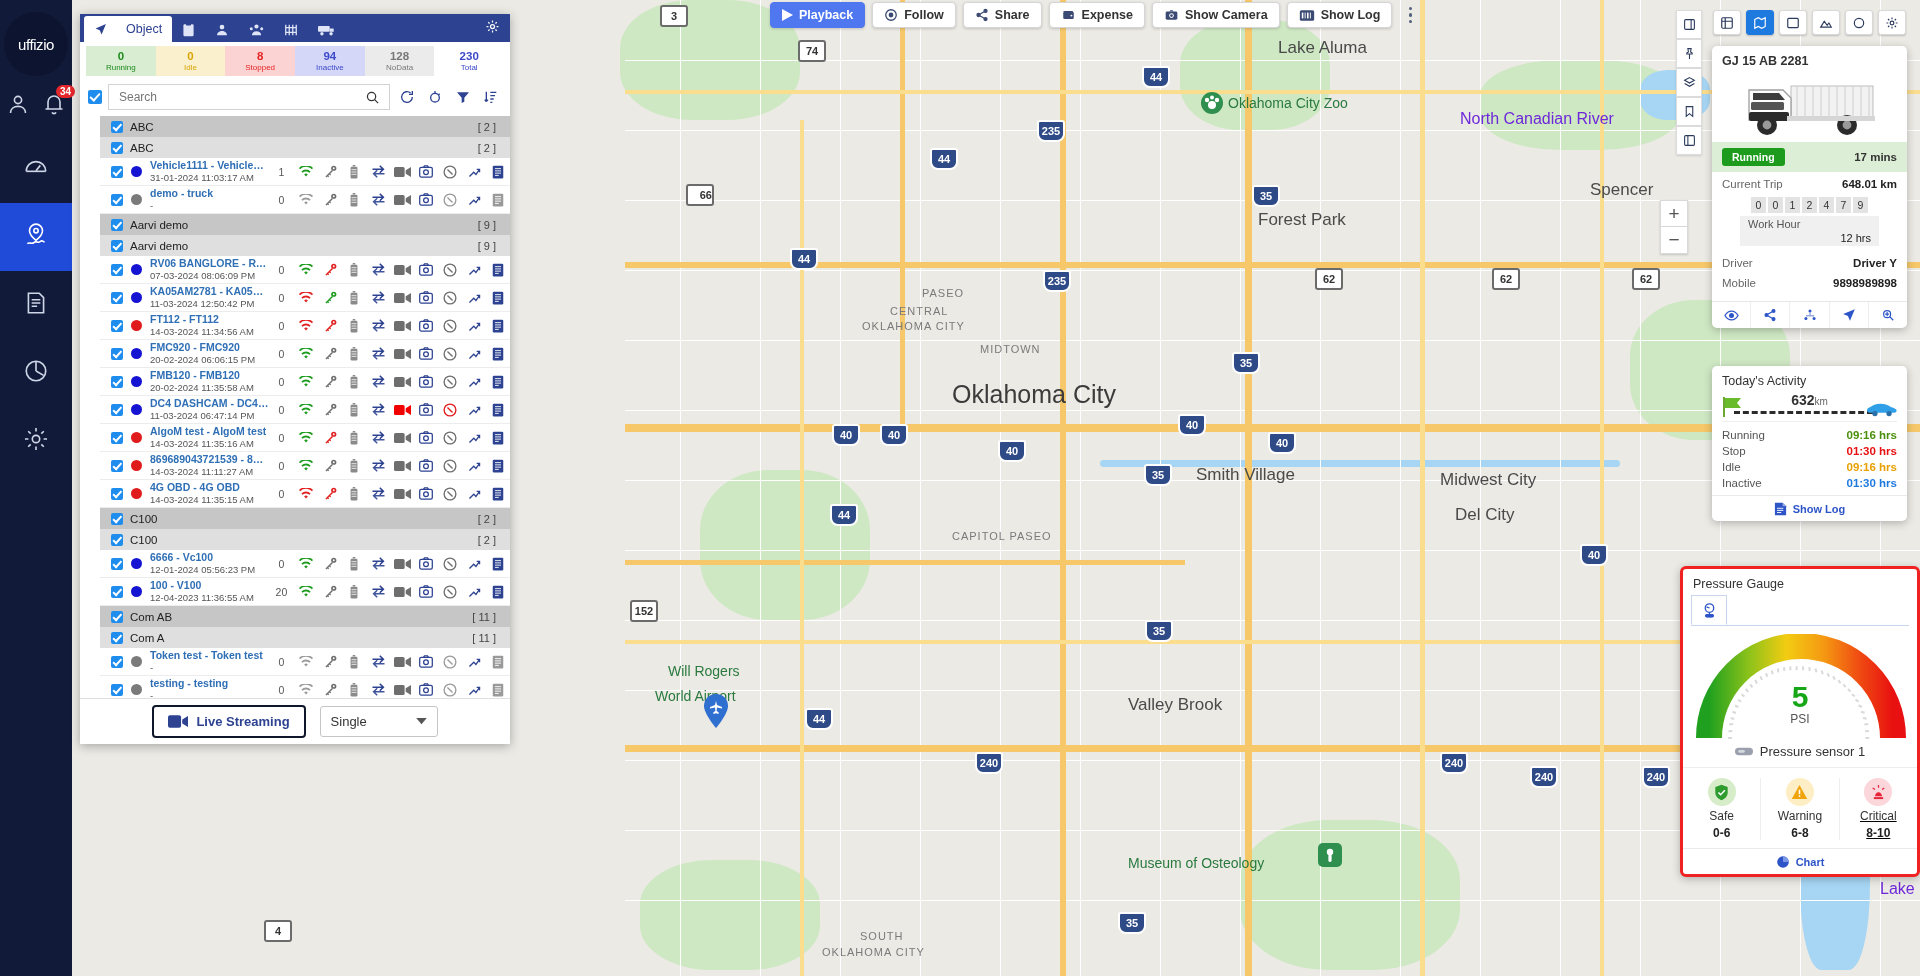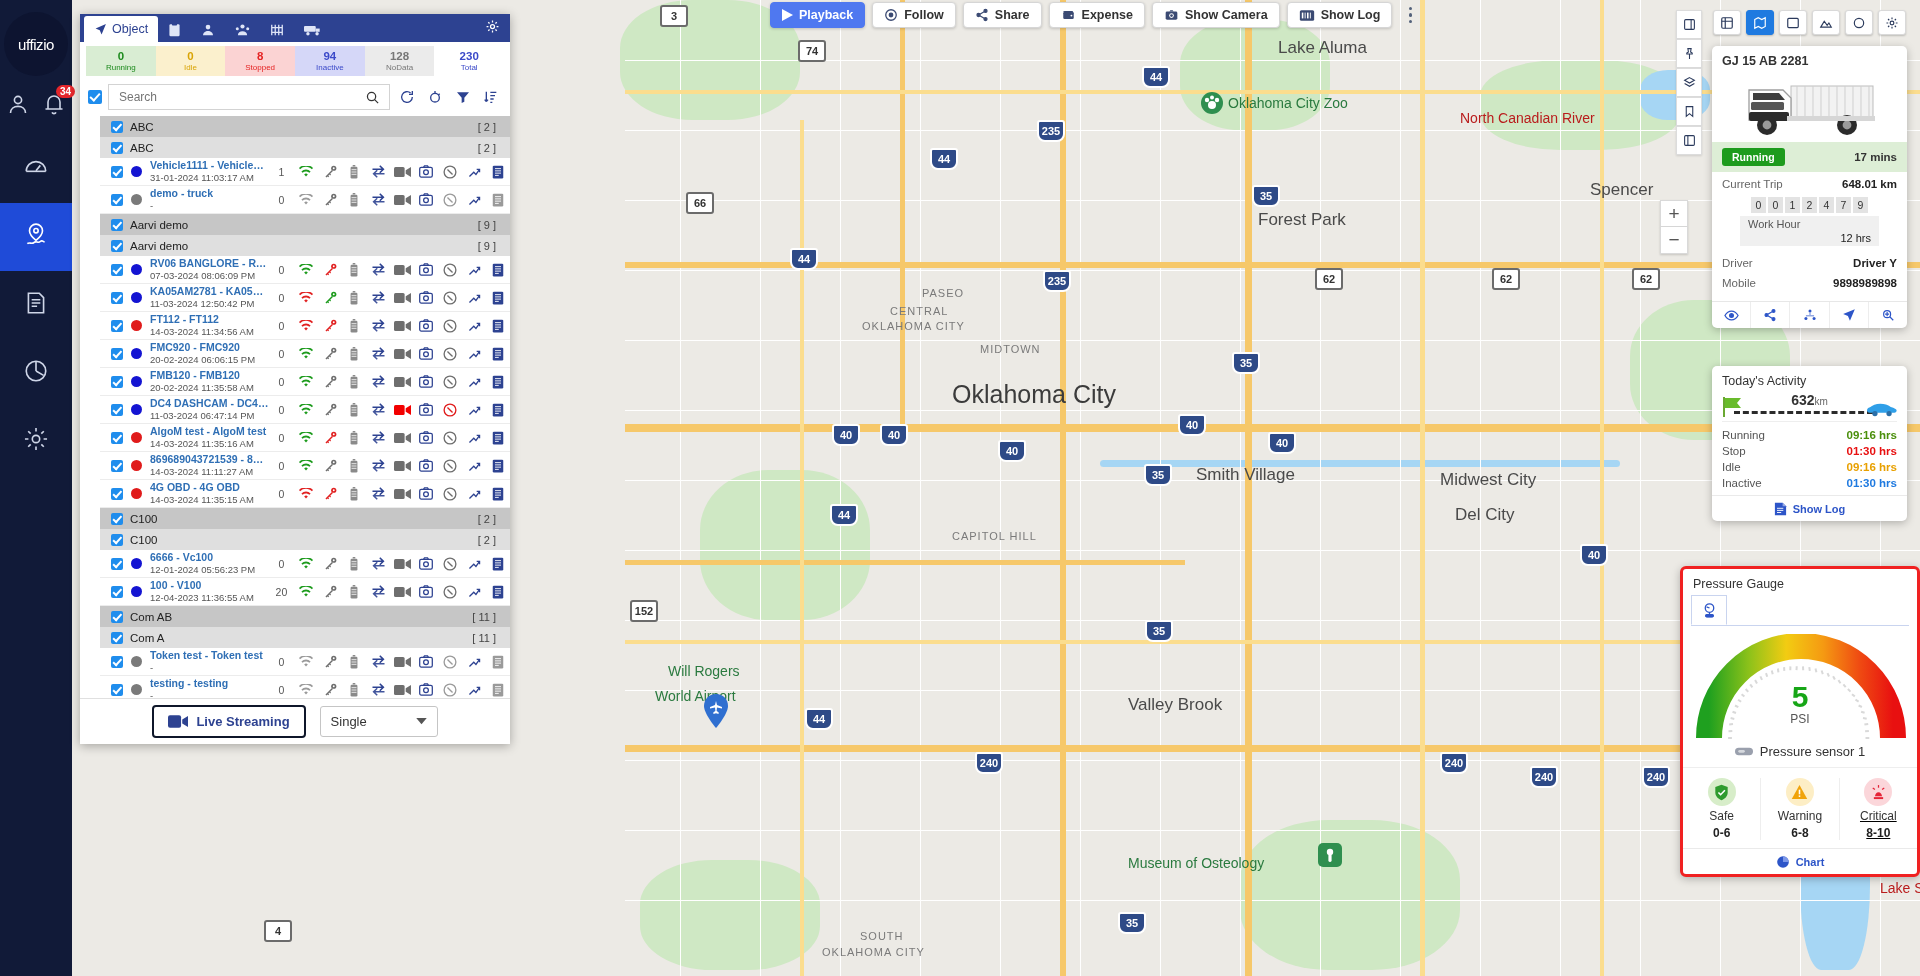--- a/index.html
+++ b/index.html
@@ -23,21 +23,21 @@
   .grid-h { position:absolute; height:1px; background:#ffffff; left:625px; right:0; }
   .grid-v { position:absolute; width:1px; background:#ffffff; top:0; bottom:0; }
   .map-label {
     position:absolute; color:#5d5d5d; font-family:"Liberation Sans", sans-serif;
     white-space:nowrap; pointer-events:none;
   }
   .lbl-city { font-size:25px; color:#3b3b3b; font-weight:400; }
   .lbl-town { font-size:17px; color:#4a4a4a; }
   .lbl-sub  { font-size:11px; color:#7a7a7a; letter-spacing:1px; }
   .lbl-poi  { font-size:14px; color:#2a7a3f; }
-  .lbl-river{ font-size:14px; color:#b91c1c; }
+  .lbl-river{ font-size:16px; color:#6d28d9; }
   .shield {
     position:absolute; width:28px; height:22px; background:#fff;
     border:2px solid #6b6b6b; border-radius:4px;
     font-size:11px; font-weight:bold; color:#333; text-align:center; line-height:19px;
   }
   .shield.i {
     background:#2e4a87; border-color:#fff; color:#fff; border-radius:3px 3px 8px 8px;
   }
   .shield.us { border-radius:3px; }
 
@@ -73,21 +73,21 @@
   #panel {
     position:absolute; left:80px; top:14px; width:430px; height:730px;
     background:#fff; box-shadow:0 2px 10px rgba(0,0,0,.3);
     display:flex; flex-direction:column;
   }
   .panel-tabs {
     height:28px; background:#2d4291; display:flex; align-items:flex-end; padding-left:4px;
     position:relative;
   }
   .ptab {
-    height:24px; display:flex; align-items:center; gap:5px; padding:0 10px;
+    height:24px; display:flex; align-items:center; gap:19px; padding:0 10px;
     color:#dfe5f7; font-size:12.5px; cursor:pointer;
   }
   .ptab.active { background:#fff; color:#2d4291; border-radius:3px 3px 0 0; height:26px; }
   .gear-tab { position:absolute; right:10px; top:5px; color:#fff; cursor:pointer; }
   .status-row { display:flex; height:30px; margin:4px 6px 0 6px; }
   .stat {
     flex:1; display:flex; flex-direction:column; align-items:center; justify-content:center;
     cursor:pointer;
   }
   .stat .n { font-size:11.5px; font-weight:bold; line-height:12px; }
@@ -364,38 +364,38 @@
         <div class="map-label lbl-town" style="left: 1258px; top: 210px;">Forest Park</div>
         <div class="map-label lbl-town" style="left: 1440px; top: 470px;">Midwest City</div>
         <div class="map-label lbl-town" style="left: 1196px; top: 465px;">Smith Village</div>
         <div class="map-label lbl-town" style="left: 1455px; top: 505px;">Del City</div>
         <div class="map-label lbl-town" style="left: 1128px; top: 695px;">Valley Brook</div>
         <div class="map-label lbl-town" style="left: 1278px; top: 38px;">Lake Aluma</div>
         <div class="map-label lbl-sub" style="left: 922px; top: 287px;">PASEO</div>
         <div class="map-label lbl-sub" style="left: 890px; top: 305px;">CENTRAL</div>
         <div class="map-label lbl-sub" style="left: 862px; top: 320px;">OKLAHOMA CITY</div>
         <div class="map-label lbl-sub" style="left: 980px; top: 343px;">MIDTOWN</div>
-        <div class="map-label lbl-sub" style="left: 952px; top: 530px;">CAPITOL HILL</div>
+        <div class="map-label lbl-sub" style="left: 952px; top: 530px;">CAPITOL PASEO</div>
         <div class="map-label lbl-sub" style="left: 860px; top: 930px;">SOUTH</div>
         <div class="map-label lbl-sub" style="left: 822px; top: 946px;">OKLAHOMA CITY</div>
         <div class="map-label lbl-poi" style="left: 1228px; top: 95px;">Oklahoma City Zoo</div>
         <div class="map-label lbl-poi" style="left: 668px; top: 663px;">Will Rogers</div>
         <div class="map-label lbl-poi" style="left: 655px; top: 688px;">World Airport</div>
         <div class="map-label lbl-poi" style="left: 1128px; top: 855px;">Museum of Osteology</div>
         <div class="map-label lbl-river" style="left: 1880px; top: 880px;">Lake Stanley</div>
         <div class="map-label lbl-river" style="left: 1460px; top: 110px;">North Canadian River</div>
       </div>
     <div id="map-shields">
         <div class="shield us" style="left: 660px; top: 5px;">3</div>
         <div class="shield us" style="left: 798px; top: 40px;">74</div>
         <div class="shield i" style="left: 1142px; top: 66px;">44</div>
         <div class="shield i" style="left: 1037px; top: 120px;">235</div>
         <div class="shield i" style="left: 930px; top: 148px;">44</div>
         <div class="shield i" style="left: 1252px; top: 185px;">35</div>
-        <div class="shield us" style="left: 686px; top: 192px;">66</div>
+        <div class="shield us" style="left: 686px; top: 184px; text-align: right;">66</div>
         <div class="shield i" style="left: 790px; top: 248px;">44</div>
         <div class="shield i" style="left: 1043px; top: 270px;">235</div>
         <div class="shield us" style="left: 1315px; top: 268px;">62</div>
         <div class="shield us" style="left: 1492px; top: 268px;">62</div>
         <div class="shield us" style="left: 1632px; top: 268px;">62</div>
         <div class="shield i" style="left: 1232px; top: 352px;">35</div>
         <div class="shield i" style="left: 832px; top: 424px;">40</div>
         <div class="shield i" style="left: 880px; top: 424px;">40</div>
         <div class="shield i" style="left: 998px; top: 440px;">40</div>
         <div class="shield i" style="left: 1178px; top: 414px;">40</div>

